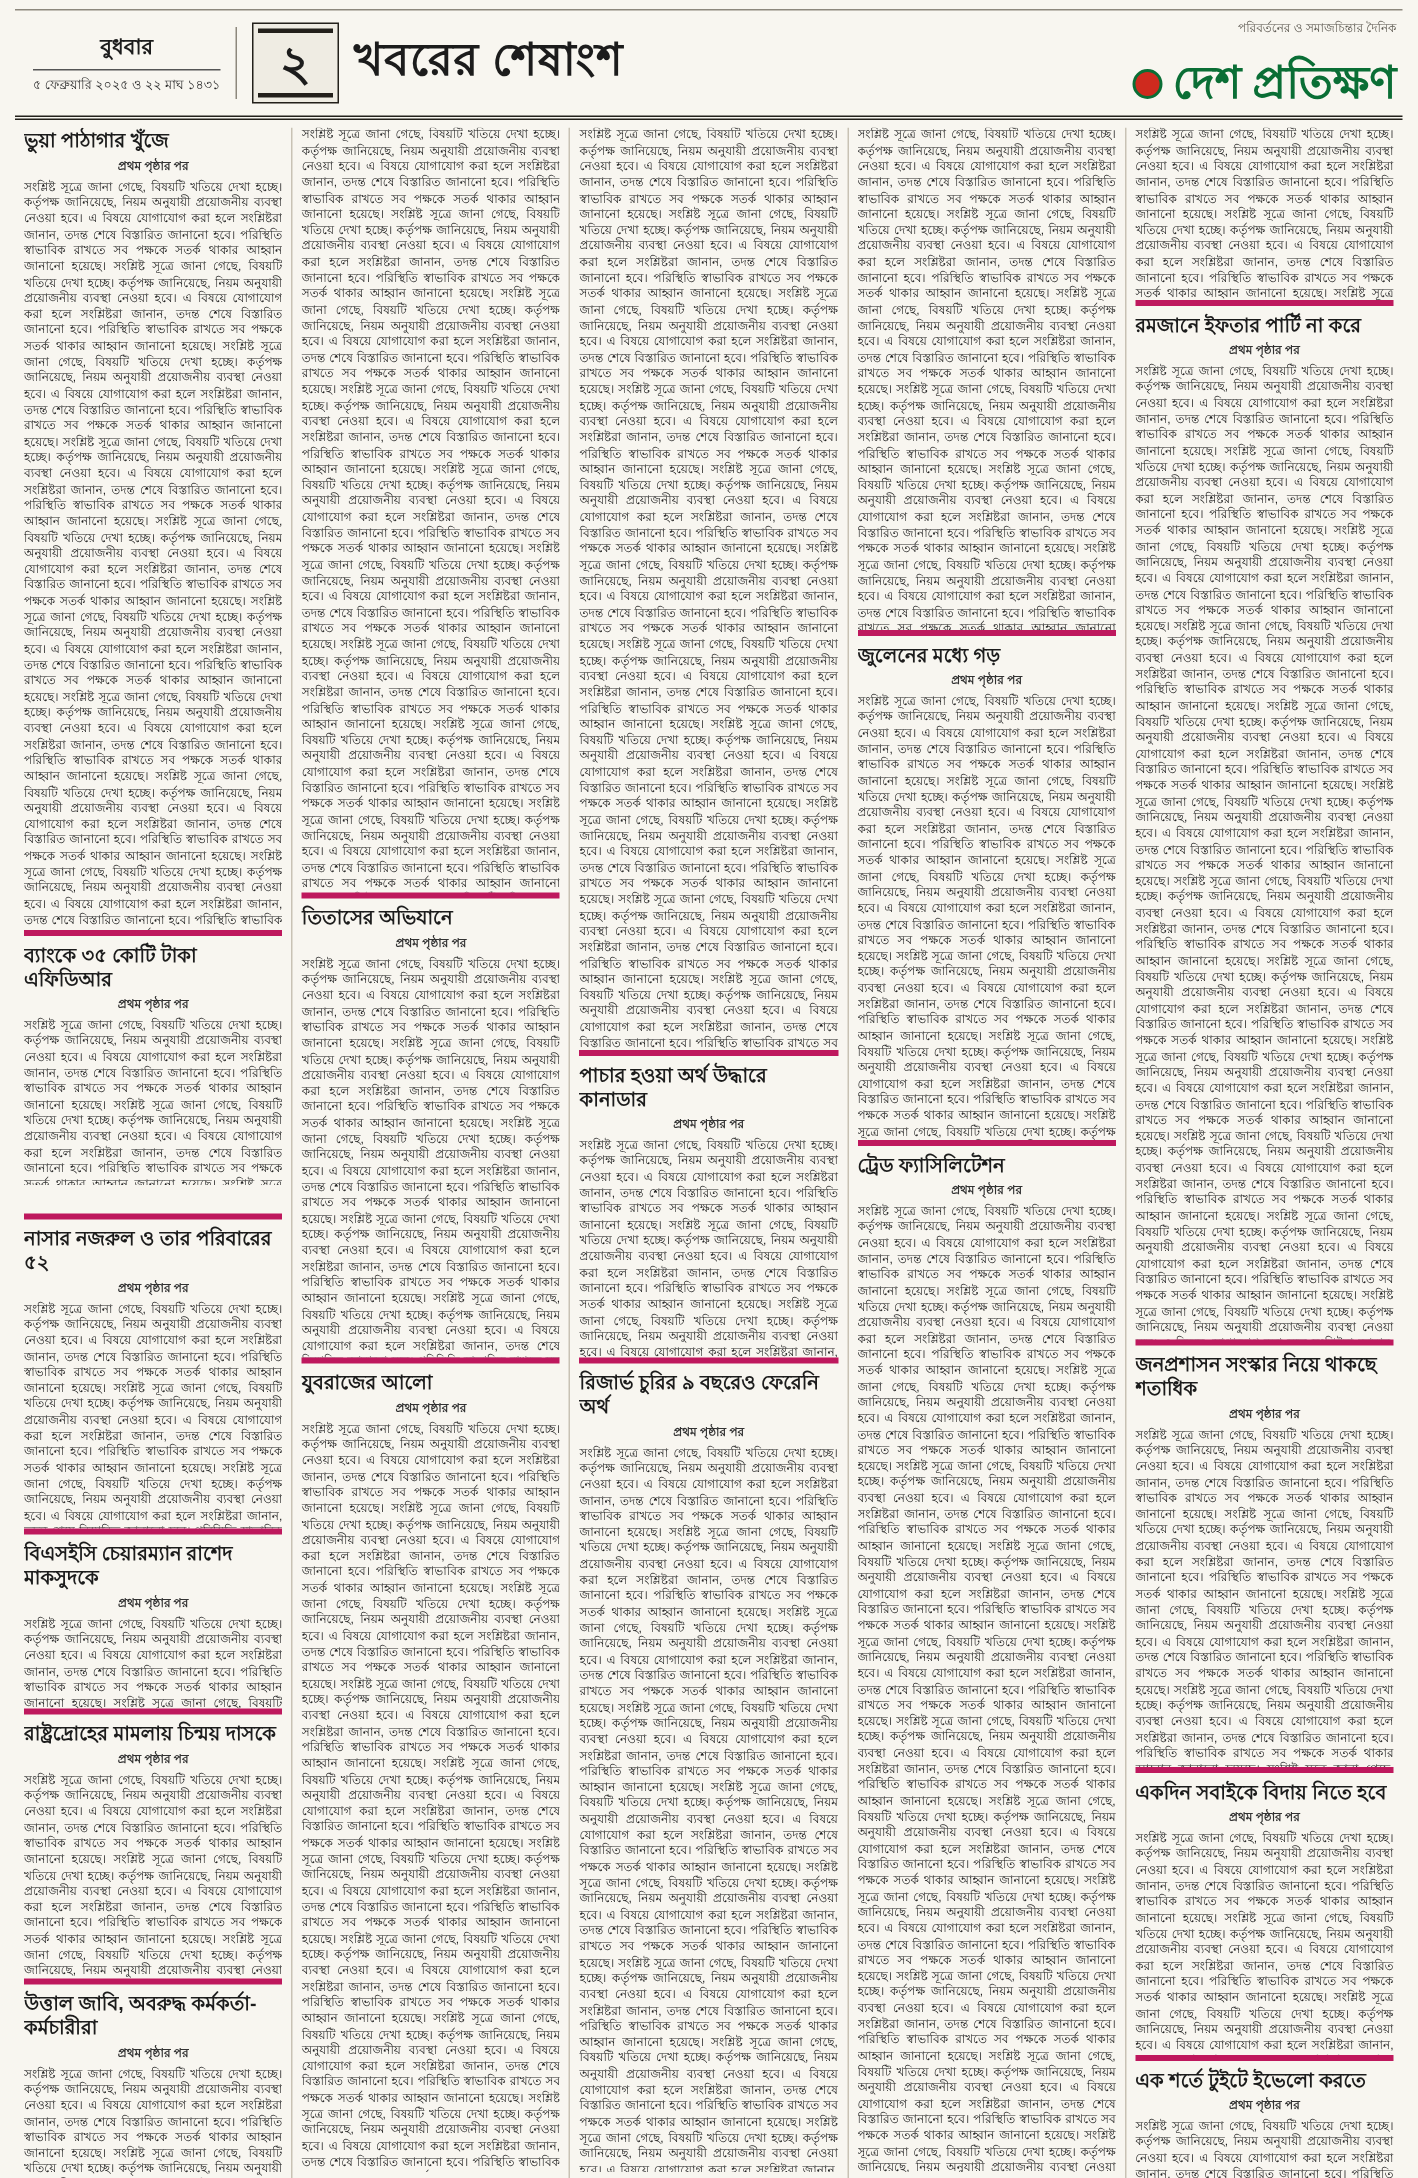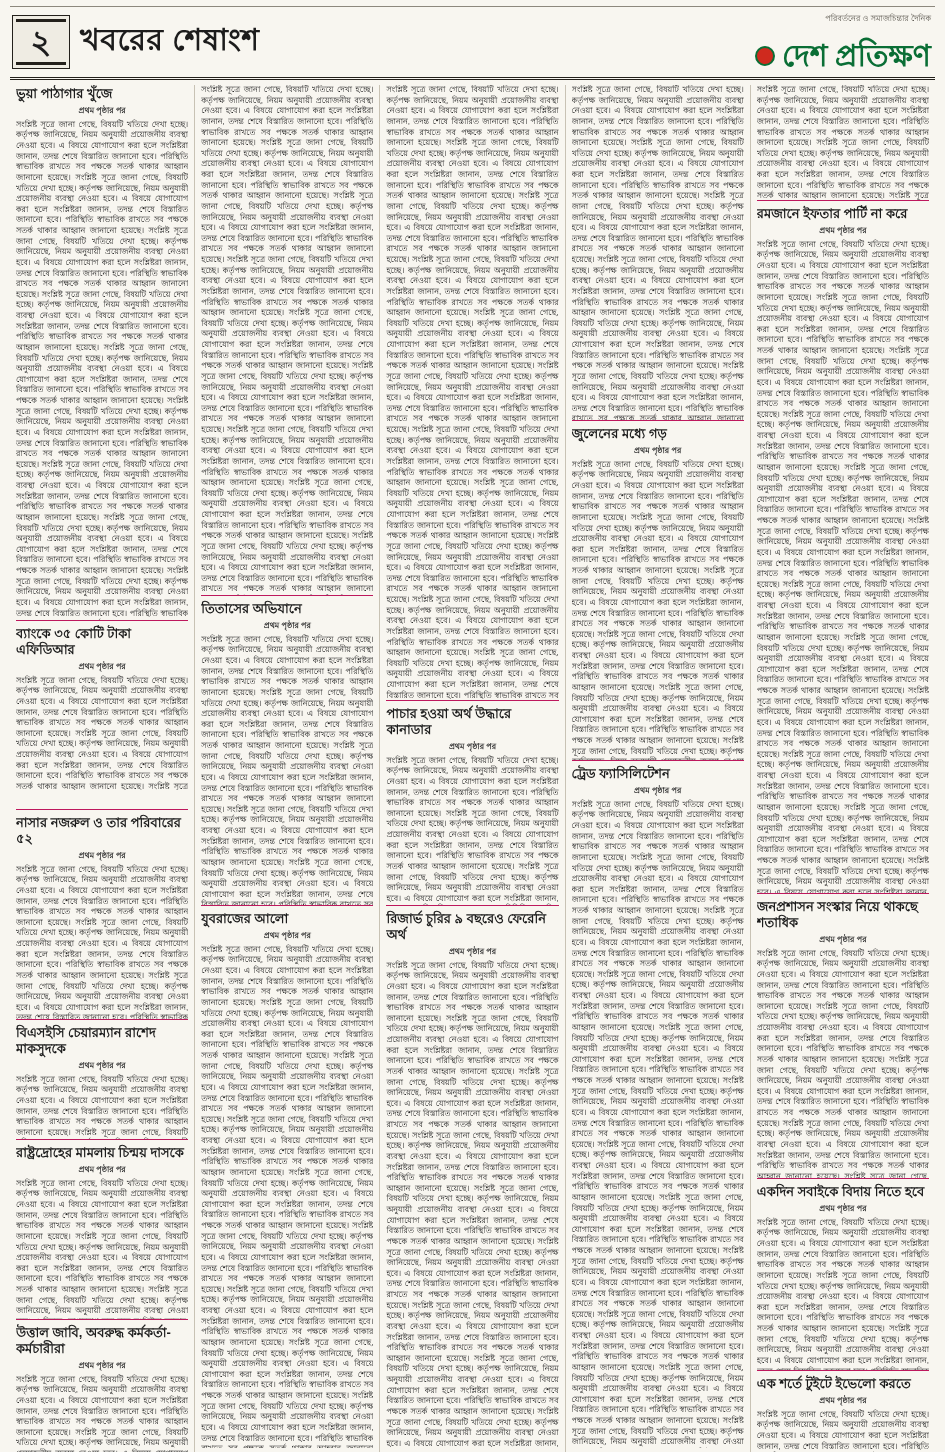--- a/index.html
+++ b/index.html
@@ -41,34 +41,38 @@
   }
   .paper-name{font-size:30px;font-weight:bold;color:#0a6e35;line-height:1;}
   
   .columns{display:flex;height:1368px;overflow:hidden;margin-top:5px;}
   .column{
     flex:1 1 0;min-width:0;padding:0 6px;overflow:hidden;
     border-right:1px solid #c8c2b4;display:flex;flex-direction:column;
   }
   .column:last-child{border-right:none;}
   .article{overflow:hidden;flex:0 0 auto;box-sizing:border-box;padding-bottom:4px;}
-  .article.rule{border-top:1px solid #be185d;padding-top:4px;}
+  .article.rule{border-top:4px solid #be185d;padding-top:4px;}
   .headline{font-weight:bold;font-size:13px;line-height:1.22;margin:1px 0 2px;}
   .continued{font-size:8px;font-weight:bold;text-align:center;color:#333;margin:1px 0 3px;}
   .body-text{
     font-size:8px;line-height:1.33;text-align:justify;color:#232323;
     word-break:break-word;hyphens:auto;
   }
 </style>
 </head>
 <body>
 
 <div class="page">
 
   <div class="header">
+    <div class="daybox">
+      <div class="day">বুধবার</div>
+      <div class="date">৫ ফেব্রুয়ারি ২০২৫ ও ২২ মাঘ ১৪৩১</div>
+    </div>
     <div class="pagenum-box">
       <span class="pagenum">২</span>
     </div>
     <div class="section-title">খবরের শেষাংশ</div>
     <div class="header-spacer"></div>
     <div class="logo-block">
       <div class="tagline">পরিবর্তনের ও সমাজচিন্তার দৈনিক</div>
       <div class="paper-name-row">
         <span class="logo-mark"></span>
         <span class="paper-name">দেশ প্রতিক্ষণ</span>
@@ -86,21 +90,21 @@
         <div class="article rule" style="height: 170px;">
           <div class="headline">ব্যাংকে ৩৫ কোটি টাকা এফিডিআর</div>
           <div class="continued">প্রথম পৃষ্ঠার পর</div>
           <div class="body-text">সংশ্লিষ্ট সূত্রে জানা গেছে, বিষয়টি খতিয়ে দেখা হচ্ছে। কর্তৃপক্ষ জানিয়েছে, নিয়ম অনুযায়ী প্রয়োজনীয় ব্যবস্থা নেওয়া হবে। এ বিষয়ে যোগাযোগ করা হলে সংশ্লিষ্টরা জানান, তদন্ত শেষে বিস্তারিত জানানো হবে। পরিস্থিতি স্বাভাবিক রাখতে সব পক্ষকে সতর্ক থাকার আহ্বান জানানো হয়েছে। সংশ্লিষ্ট সূত্রে জানা গেছে, বিষয়টি খতিয়ে দেখা হচ্ছে। কর্তৃপক্ষ জানিয়েছে, নিয়ম অনুযায়ী প্রয়োজনীয় ব্যবস্থা নেওয়া হবে। এ বিষয়ে যোগাযোগ করা হলে সংশ্লিষ্টরা জানান, তদন্ত শেষে বিস্তারিত জানানো হবে। পরিস্থিতি স্বাভাবিক রাখতে সব পক্ষকে সতর্ক থাকার আহ্বান জানানো হয়েছে। সংশ্লিষ্ট সূত্রে জানা গেছে, বিষয়টি খতিয়ে দেখা হচ্ছে। কর্তৃপক্ষ জানিয়েছে, নিয়ম অনুযায়ী প্রয়োজনীয় ব্যবস্থা নেওয়া হবে। এ বিষয়ে যোগাযোগ করা হলে সংশ্লিষ্টরা জানান, তদন্ত শেষে বিস্তারিত জানানো হবে। পরিস্থিতি স্বাভাবিক রাখতে সব পক্ষকে সতর্ক থাকার আহ্বান জানানো হয়েছে। সংশ্লিষ্ট সূত্রে জানা গেছে, বিষয়টি খতিয়ে দেখা হচ্ছে। কর্তৃপক্ষ জানিয়েছে, নিয়ম অনুযায়ী প্রয়োজনীয় ব্যবস্থা নেওয়া হবে। এ বিষয়ে যোগাযোগ করা হলে সংশ্লিষ্টরা জানান, তদন্ত শেষে বিস্তারিত জানানো হবে। পরিস্থিতি স্বাভাবিক রাখতে সব পক্ষকে সতর্ক থাকার আহ্বান জানানো হয়েছে। সংশ্লিষ্ট সূত্রে জানা গেছে, বিষয়টি খতিয়ে দেখা হচ্ছে। কর্তৃপক্ষ জানিয়েছে, নিয়ম অনুযায়ী প্রয়োজনীয় ব্যবস্থা নেওয়া হবে। এ বিষয়ে যোগাযোগ করা হলে সংশ্লিষ্টরা জানান, তদন্ত শেষে বিস্তারিত জানানো হবে। পরিস্থিতি স্বাভাবিক রাখতে সব পক্ষকে সতর্ক থাকার আহ্বান জানানো হয়েছে। </div>
         </div>
         <div class="article rule" style="height: 210px; margin-top: 19px;">
           <div class="headline">নাসার নজরুল ও তার পরিবারের ৫২</div>
           <div class="continued">প্রথম পৃষ্ঠার পর</div>
           <div class="body-text">সংশ্লিষ্ট সূত্রে জানা গেছে, বিষয়টি খতিয়ে দেখা হচ্ছে। কর্তৃপক্ষ জানিয়েছে, নিয়ম অনুযায়ী প্রয়োজনীয় ব্যবস্থা নেওয়া হবে। এ বিষয়ে যোগাযোগ করা হলে সংশ্লিষ্টরা জানান, তদন্ত শেষে বিস্তারিত জানানো হবে। পরিস্থিতি স্বাভাবিক রাখতে সব পক্ষকে সতর্ক থাকার আহ্বান জানানো হয়েছে। সংশ্লিষ্ট সূত্রে জানা গেছে, বিষয়টি খতিয়ে দেখা হচ্ছে। কর্তৃপক্ষ জানিয়েছে, নিয়ম অনুযায়ী প্রয়োজনীয় ব্যবস্থা নেওয়া হবে। এ বিষয়ে যোগাযোগ করা হলে সংশ্লিষ্টরা জানান, তদন্ত শেষে বিস্তারিত জানানো হবে। পরিস্থিতি স্বাভাবিক রাখতে সব পক্ষকে সতর্ক থাকার আহ্বান জানানো হয়েছে। সংশ্লিষ্ট সূত্রে জানা গেছে, বিষয়টি খতিয়ে দেখা হচ্ছে। কর্তৃপক্ষ জানিয়েছে, নিয়ম অনুযায়ী প্রয়োজনীয় ব্যবস্থা নেওয়া হবে। এ বিষয়ে যোগাযোগ করা হলে সংশ্লিষ্টরা জানান, তদন্ত শেষে বিস্তারিত জানানো হবে। পরিস্থিতি স্বাভাবিক রাখতে সব পক্ষকে সতর্ক থাকার আহ্বান জানানো হয়েছে। সংশ্লিষ্ট সূত্রে জানা গেছে, বিষয়টি খতিয়ে দেখা হচ্ছে। কর্তৃপক্ষ জানিয়েছে, নিয়ম অনুযায়ী প্রয়োজনীয় ব্যবস্থা নেওয়া হবে। এ বিষয়ে যোগাযোগ করা হলে সংশ্লিষ্টরা জানান, তদন্ত শেষে বিস্তারিত জানানো হবে। পরিস্থিতি স্বাভাবিক রাখতে সব পক্ষকে সতর্ক থাকার আহ্বান জানানো হয়েছে। সংশ্লিষ্ট সূত্রে জানা গেছে, বিষয়টি খতিয়ে দেখা হচ্ছে। কর্তৃপক্ষ জানিয়েছে, নিয়ম অনুযায়ী প্রয়োজনীয় ব্যবস্থা নেওয়া হবে। এ বিষয়ে যোগাযোগ করা হলে সংশ্লিষ্টরা জানান, তদন্ত শেষে বিস্তারিত জানানো হবে। পরিস্থিতি স্বাভাবিক রাখতে সব পক্ষকে সতর্ক থাকার আহ্বান জানানো হয়েছে। সংশ্লিষ্ট সূত্রে জানা গেছে, বিষয়টি খতিয়ে দেখা হচ্ছে। কর্তৃপক্ষ জানিয়েছে, নিয়ম অনুযায়ী প্রয়োজনীয় ব্যবস্থা নেওয়া হবে। এ বিষয়ে যোগাযোগ করা হলে সংশ্লিষ্টরা জানান, তদন্ত শেষে বিস্তারিত জানানো হবে। পরিস্থিতি স্বাভাবিক রাখতে সব পক্ষকে সতর্ক থাকার আহ্বান জানানো হয়েছে। </div>
         </div>
-        <div class="article rule" style="height: 120px;">
+        <div class="article rule" style="height: 120px; font-family: Liberation Serif, serif;">
           <div class="headline">বিএসইসি চেয়ারম্যান রাশেদ মাকসুদকে</div>
           <div class="continued">প্রথম পৃষ্ঠার পর</div>
           <div class="body-text">সংশ্লিষ্ট সূত্রে জানা গেছে, বিষয়টি খতিয়ে দেখা হচ্ছে। কর্তৃপক্ষ জানিয়েছে, নিয়ম অনুযায়ী প্রয়োজনীয় ব্যবস্থা নেওয়া হবে। এ বিষয়ে যোগাযোগ করা হলে সংশ্লিষ্টরা জানান, তদন্ত শেষে বিস্তারিত জানানো হবে। পরিস্থিতি স্বাভাবিক রাখতে সব পক্ষকে সতর্ক থাকার আহ্বান জানানো হয়েছে। সংশ্লিষ্ট সূত্রে জানা গেছে, বিষয়টি খতিয়ে দেখা হচ্ছে। কর্তৃপক্ষ জানিয়েছে, নিয়ম অনুযায়ী প্রয়োজনীয় ব্যবস্থা নেওয়া হবে। এ বিষয়ে যোগাযোগ করা হলে সংশ্লিষ্টরা জানান, তদন্ত শেষে বিস্তারিত জানানো হবে। পরিস্থিতি স্বাভাবিক রাখতে সব পক্ষকে সতর্ক থাকার আহ্বান জানানো হয়েছে। সংশ্লিষ্ট সূত্রে জানা গেছে, বিষয়টি খতিয়ে দেখা হচ্ছে। কর্তৃপক্ষ জানিয়েছে, নিয়ম অনুযায়ী প্রয়োজনীয় ব্যবস্থা নেওয়া হবে। এ বিষয়ে যোগাযোগ করা হলে সংশ্লিষ্টরা জানান, তদন্ত শেষে বিস্তারিত জানানো হবে। পরিস্থিতি স্বাভাবিক রাখতে সব পক্ষকে সতর্ক থাকার আহ্বান জানানো হয়েছে। </div>
         </div>
         <div class="article rule" style="height: 180px;">
           <div class="headline">রাষ্ট্রদ্রোহের মামলায় চিন্ময় দাসকে</div>
           <div class="continued">প্রথম পৃষ্ঠার পর</div>
           <div class="body-text">সংশ্লিষ্ট সূত্রে জানা গেছে, বিষয়টি খতিয়ে দেখা হচ্ছে। কর্তৃপক্ষ জানিয়েছে, নিয়ম অনুযায়ী প্রয়োজনীয় ব্যবস্থা নেওয়া হবে। এ বিষয়ে যোগাযোগ করা হলে সংশ্লিষ্টরা জানান, তদন্ত শেষে বিস্তারিত জানানো হবে। পরিস্থিতি স্বাভাবিক রাখতে সব পক্ষকে সতর্ক থাকার আহ্বান জানানো হয়েছে। সংশ্লিষ্ট সূত্রে জানা গেছে, বিষয়টি খতিয়ে দেখা হচ্ছে। কর্তৃপক্ষ জানিয়েছে, নিয়ম অনুযায়ী প্রয়োজনীয় ব্যবস্থা নেওয়া হবে। এ বিষয়ে যোগাযোগ করা হলে সংশ্লিষ্টরা জানান, তদন্ত শেষে বিস্তারিত জানানো হবে। পরিস্থিতি স্বাভাবিক রাখতে সব পক্ষকে সতর্ক থাকার আহ্বান জানানো হয়েছে। সংশ্লিষ্ট সূত্রে জানা গেছে, বিষয়টি খতিয়ে দেখা হচ্ছে। কর্তৃপক্ষ জানিয়েছে, নিয়ম অনুযায়ী প্রয়োজনীয় ব্যবস্থা নেওয়া হবে। এ বিষয়ে যোগাযোগ করা হলে সংশ্লিষ্টরা জানান, তদন্ত শেষে বিস্তারিত জানানো হবে। পরিস্থিতি স্বাভাবিক রাখতে সব পক্ষকে সতর্ক থাকার আহ্বান জানানো হয়েছে। সংশ্লিষ্ট সূত্রে জানা গেছে, বিষয়টি খতিয়ে দেখা হচ্ছে। কর্তৃপক্ষ জানিয়েছে, নিয়ম অনুযায়ী প্রয়োজনীয় ব্যবস্থা নেওয়া হবে। এ বিষয়ে যোগাযোগ করা হলে সংশ্লিষ্টরা জানান, তদন্ত শেষে বিস্তারিত জানানো হবে। পরিস্থিতি স্বাভাবিক রাখতে সব পক্ষকে সতর্ক থাকার আহ্বান জানানো হয়েছে। সংশ্লিষ্ট সূত্রে জানা গেছে, বিষয়টি খতিয়ে দেখা হচ্ছে। কর্তৃপক্ষ জানিয়েছে, নিয়ম অনুযায়ী প্রয়োজনীয় ব্যবস্থা নেওয়া হবে। এ বিষয়ে যোগাযোগ করা হলে সংশ্লিষ্টরা জানান, তদন্ত শেষে বিস্তারিত জানানো হবে। পরিস্থিতি স্বাভাবিক রাখতে সব পক্ষকে সতর্ক থাকার আহ্বান জানানো হয়েছে। </div>
         </div>
         <div class="article rule" style="height: 148px;">

